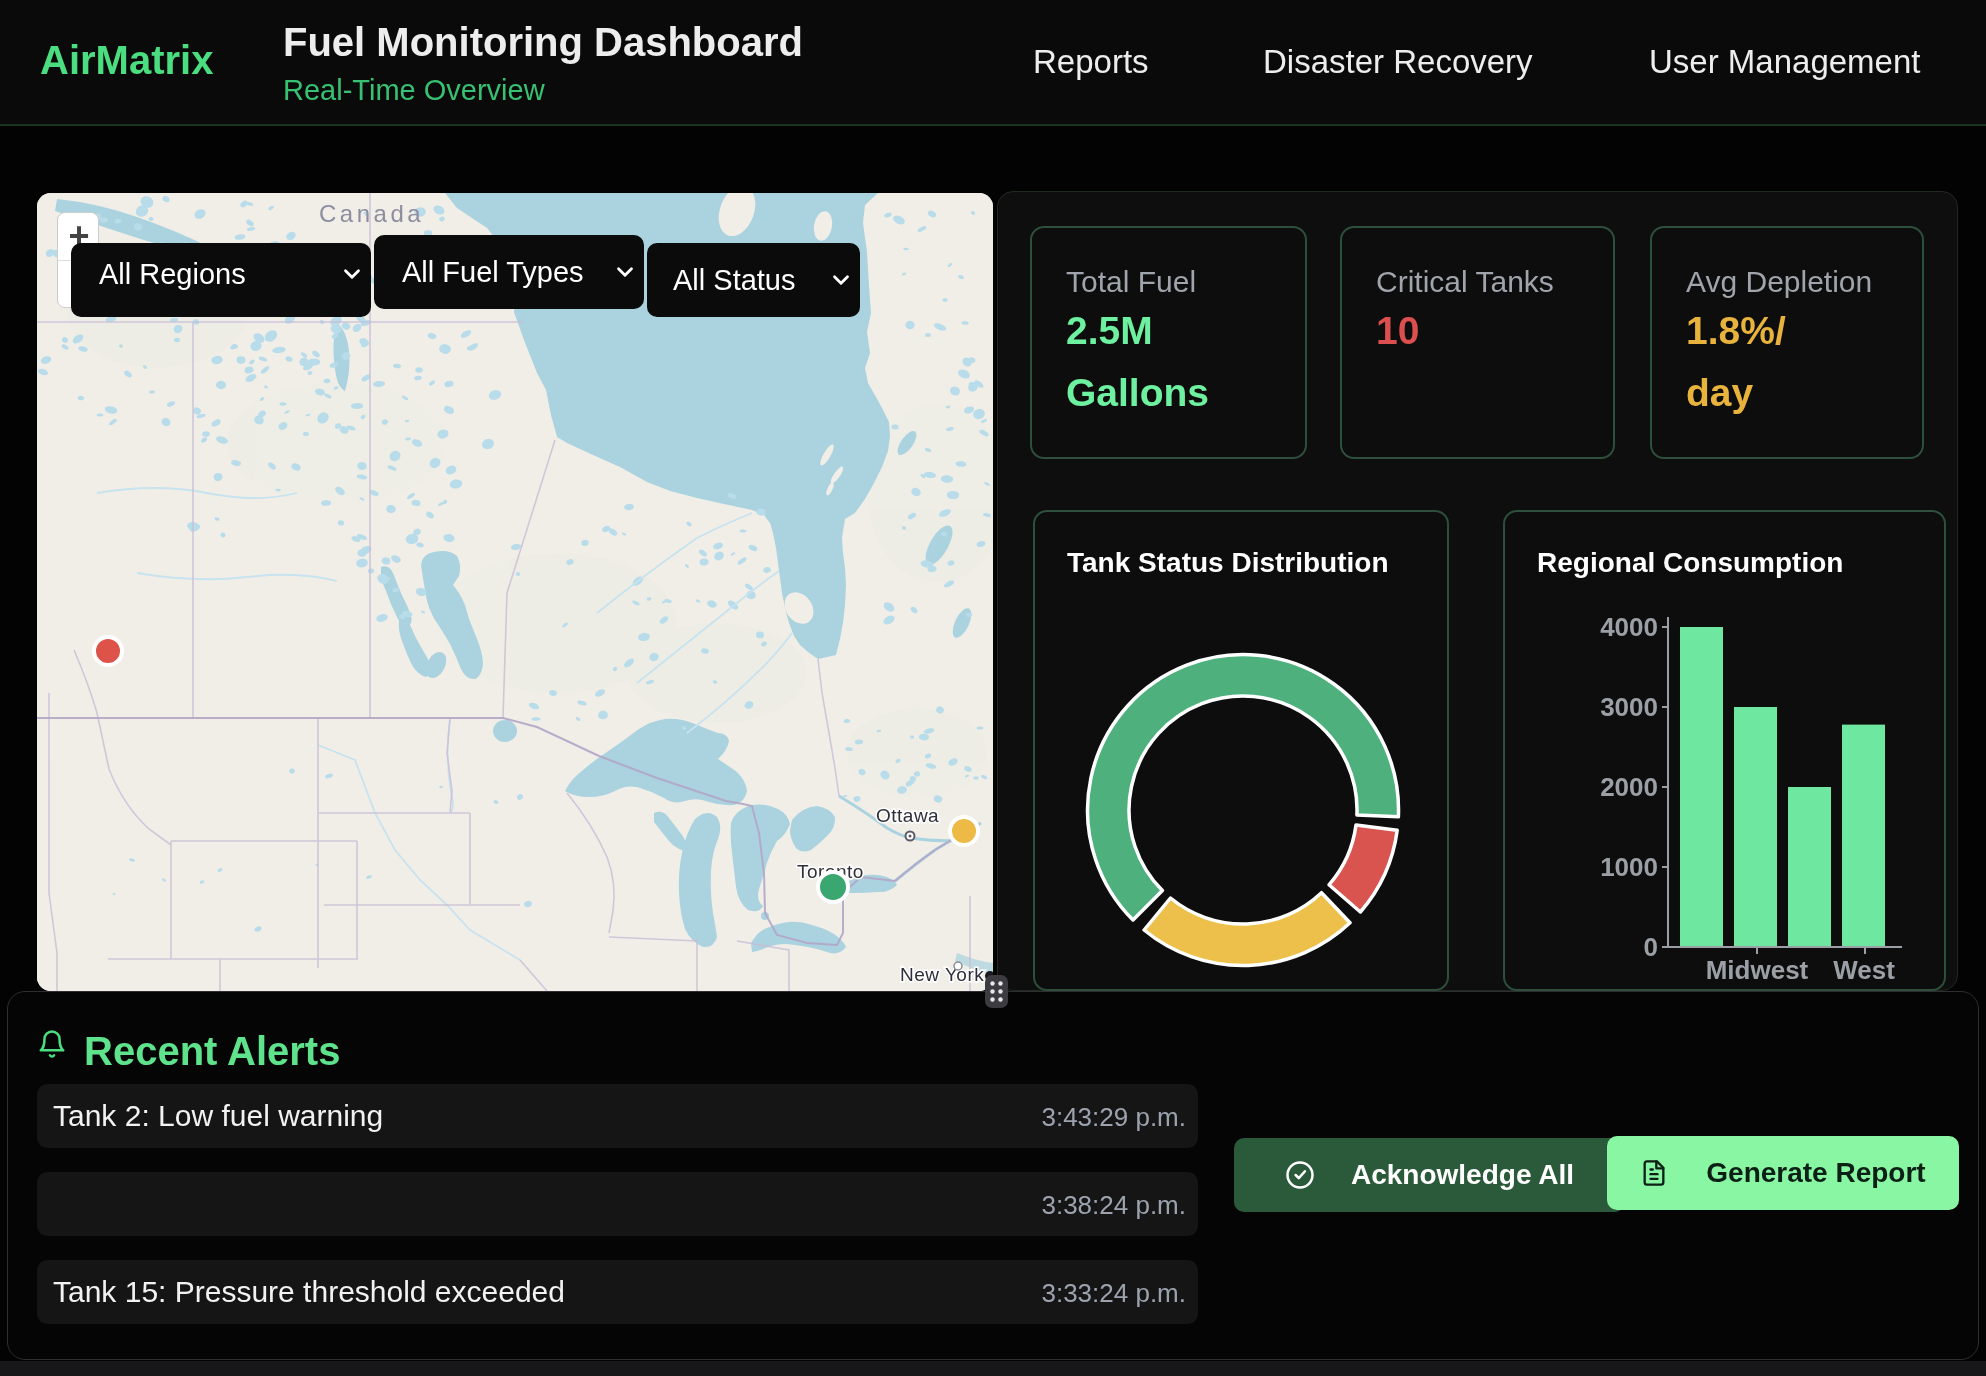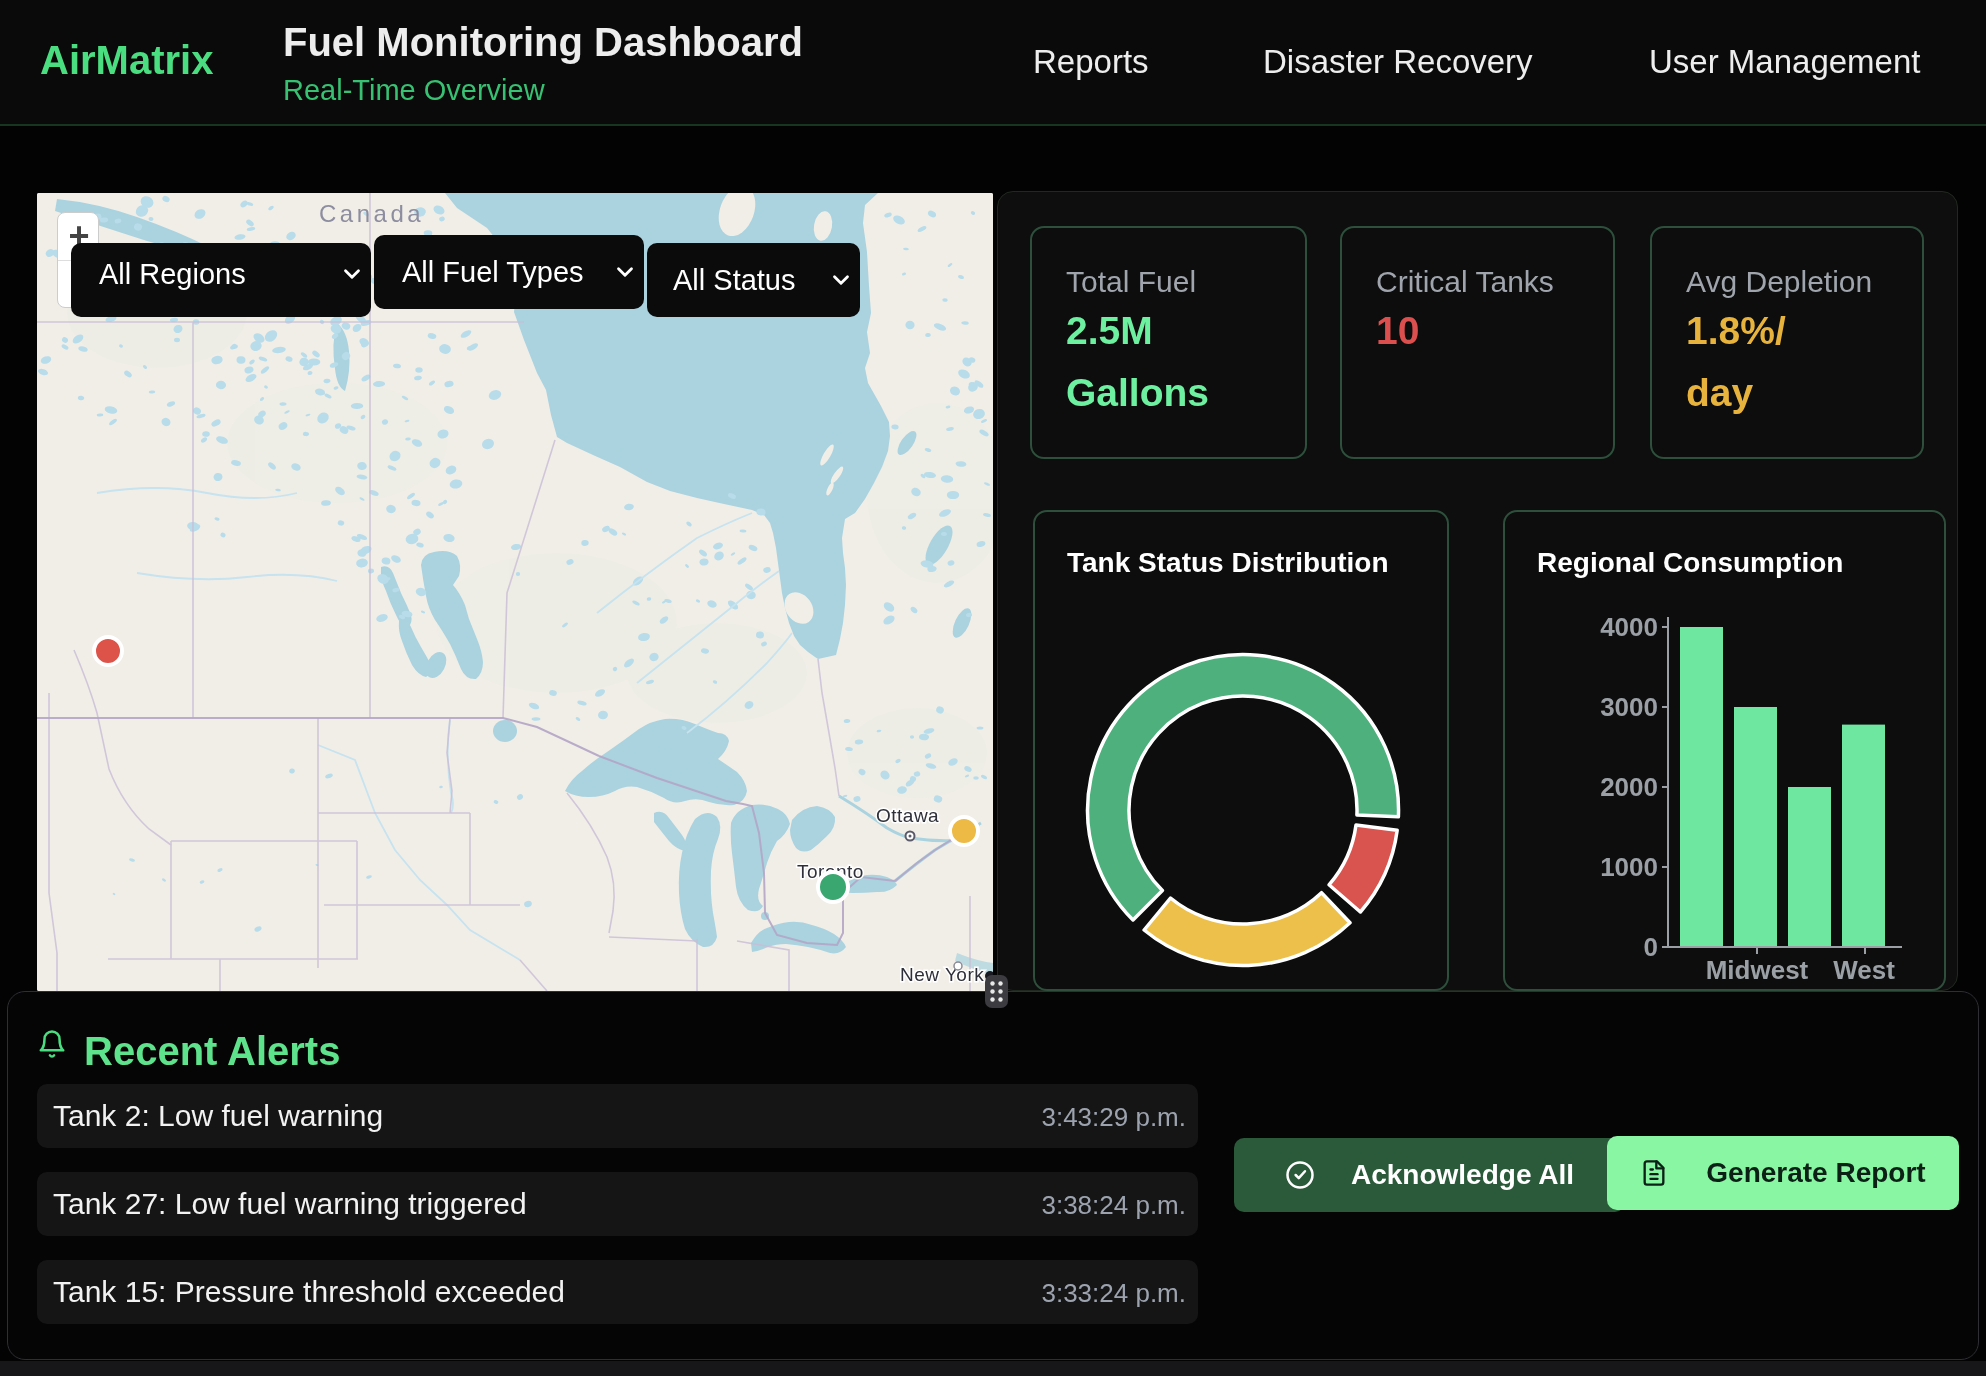--- a/index.html
+++ b/index.html
@@ -4,21 +4,21 @@
 * { margin:0; padding:0; box-sizing:border-box; -webkit-font-smoothing:antialiased; }
 html,body { width:1986px; height:1376px; background:#101014; overflow:hidden;
   font-family:"Liberation Sans", sans-serif; }
 .page { position:absolute; left:0; top:0; width:1986px; height:1361px; background:#030303; }
 .abs { position:absolute; }
 .hdr { left:0; top:0; width:1986px; height:126px; background:#0a0a0a; border-bottom:2px solid #17351f; }
 .logo { left:40px; top:38px; font-size:40px; font-weight:bold; color:#4ade80; }
 .htitle { left:283px; top:20px; font-size:40px; font-weight:bold; color:#ededed; }
 .hsub { left:283px; top:74px; font-size:29px; font-weight:500; color:#38c173; }
 .nav { top:43px; font-size:33px; color:#ededed; font-weight:400; }
-.mapcard { left:37px; top:193px; width:956px; height:798px; border-radius:2px;
+.mapcard { left:37px; top:193px; width:956px; height:798px; border-radius:14px;
   overflow:hidden; background:#f1eee8; }
 .zoomctl { left:57px; top:212px; width:42px; height:96px; background:#fff; border-radius:8px;
   border:1px solid #ccc; }
 .zoomctl .plus { position:absolute; left:0; top:0; width:42px; height:48px; color:#444;
   font-size:36px; font-weight:bold; text-align:center; line-height:46px;
   border-bottom:1px solid #ddd; }
 .zoomctl .minus { position:absolute; left:0; top:48px; width:42px; height:48px; color:#4a4a4a;
   font-size:30px; font-weight:bold; text-align:center; line-height:44px; }
 .pill { height:74px; background:#0b0b0b; border-radius:10px; color:#fff;
   font-size:29px; font-weight:500; display:flex; align-items:center; }
@@ -594,21 +594,20 @@
 <div class="abs" style="left:37px; top:1029px;"><svg width="30" height="30" viewBox="0 0 24 24" fill="none" stroke="#4ade80" stroke-width="2" stroke-linecap="round" stroke-linejoin="round">
       <path d="M6 8a6 6 0 0 1 12 0c0 7 3 9 3 9H3s3-2 3-9"></path>
       <path d="M10.3 21a1.94 1.94 0 0 0 3.4 0"></path>
     </svg></div>
 <div class="abs" style="left:84px; top:1029px; font-size:40px; font-weight:bold; color:#5ee38c;">Recent Alerts</div>
 <div class="abs alertrow" style="top:1084px;">
     <div class="t">Tank 2: Low fuel warning</div>
     <div class="ts">3:43:29 p.m.</div>
   </div>
 <div class="abs alertrow" style="top:1172px;">
-    <div class="t">Tank 27: Low fuel warning triggered</div>
     <div class="ts">3:38:24 p.m.</div>
   </div>
 <div class="abs alertrow" style="top:1260px;">
     <div class="t">Tank 15: Pressure threshold exceeded</div>
     <div class="ts">3:33:24 p.m.</div>
   </div>
 
 <div class="btn" style="left:1234px; top:1138px; width:391px; background:#2b5a3a; color:#fff; gap:36px;">
     <svg width="30" height="30" viewBox="0 0 24 24" fill="none" stroke="#ffffff" stroke-width="2" stroke-linecap="round" stroke-linejoin="round">
       <circle cx="12" cy="12" r="10"></circle>

